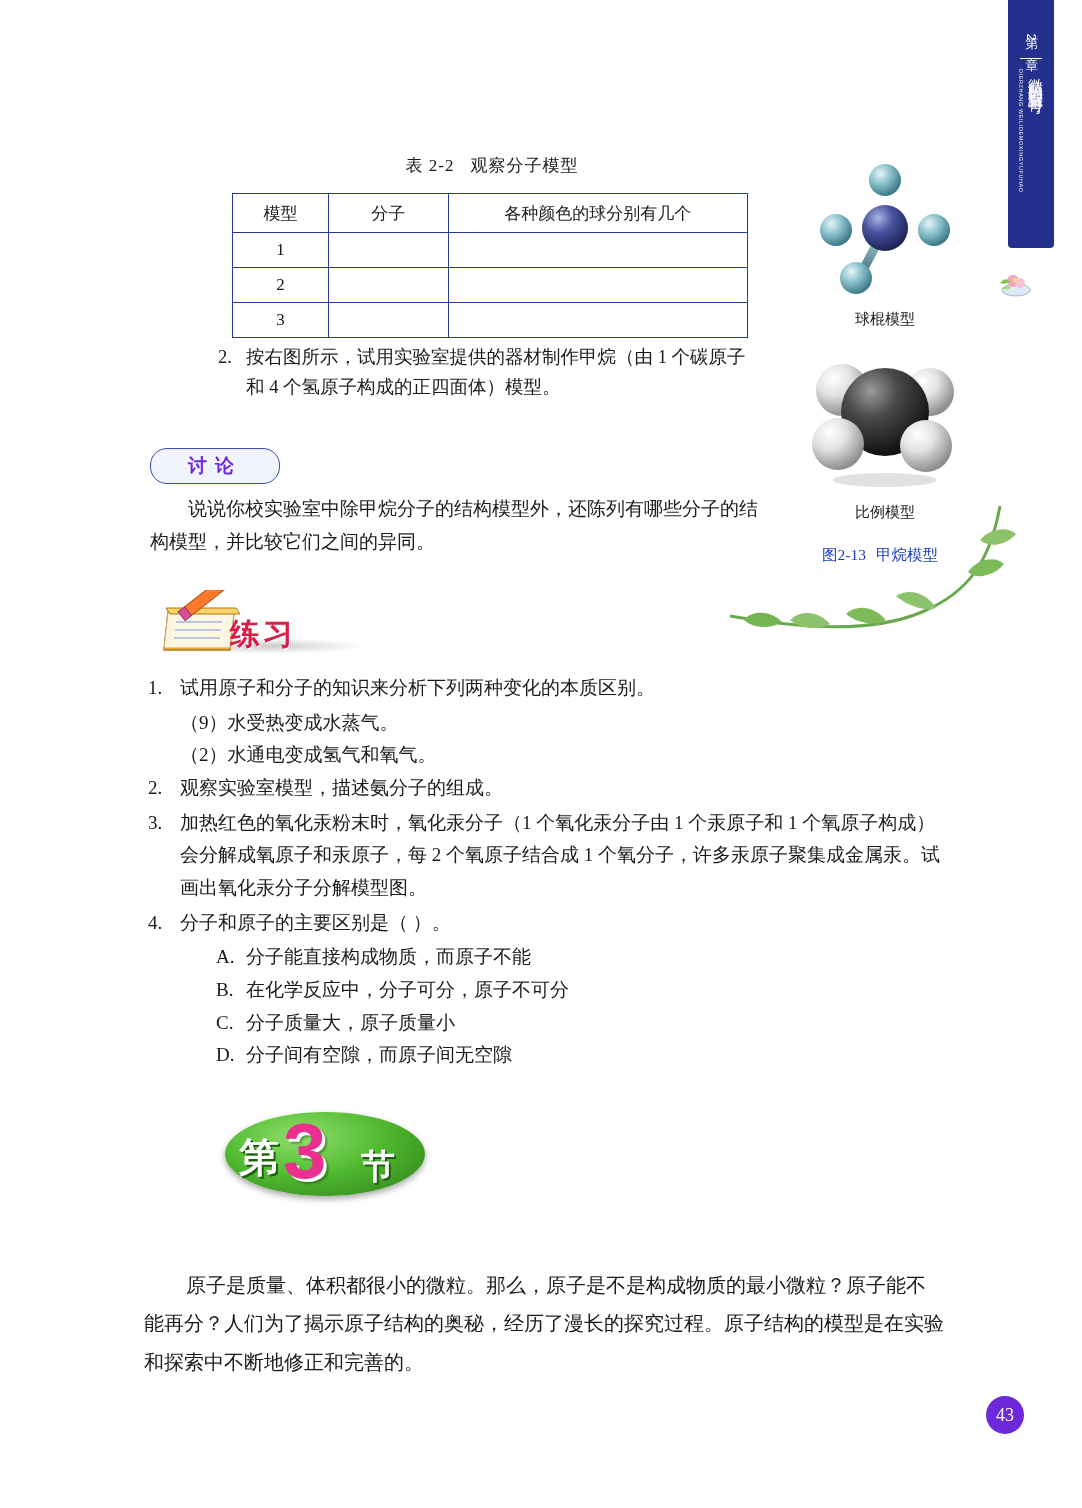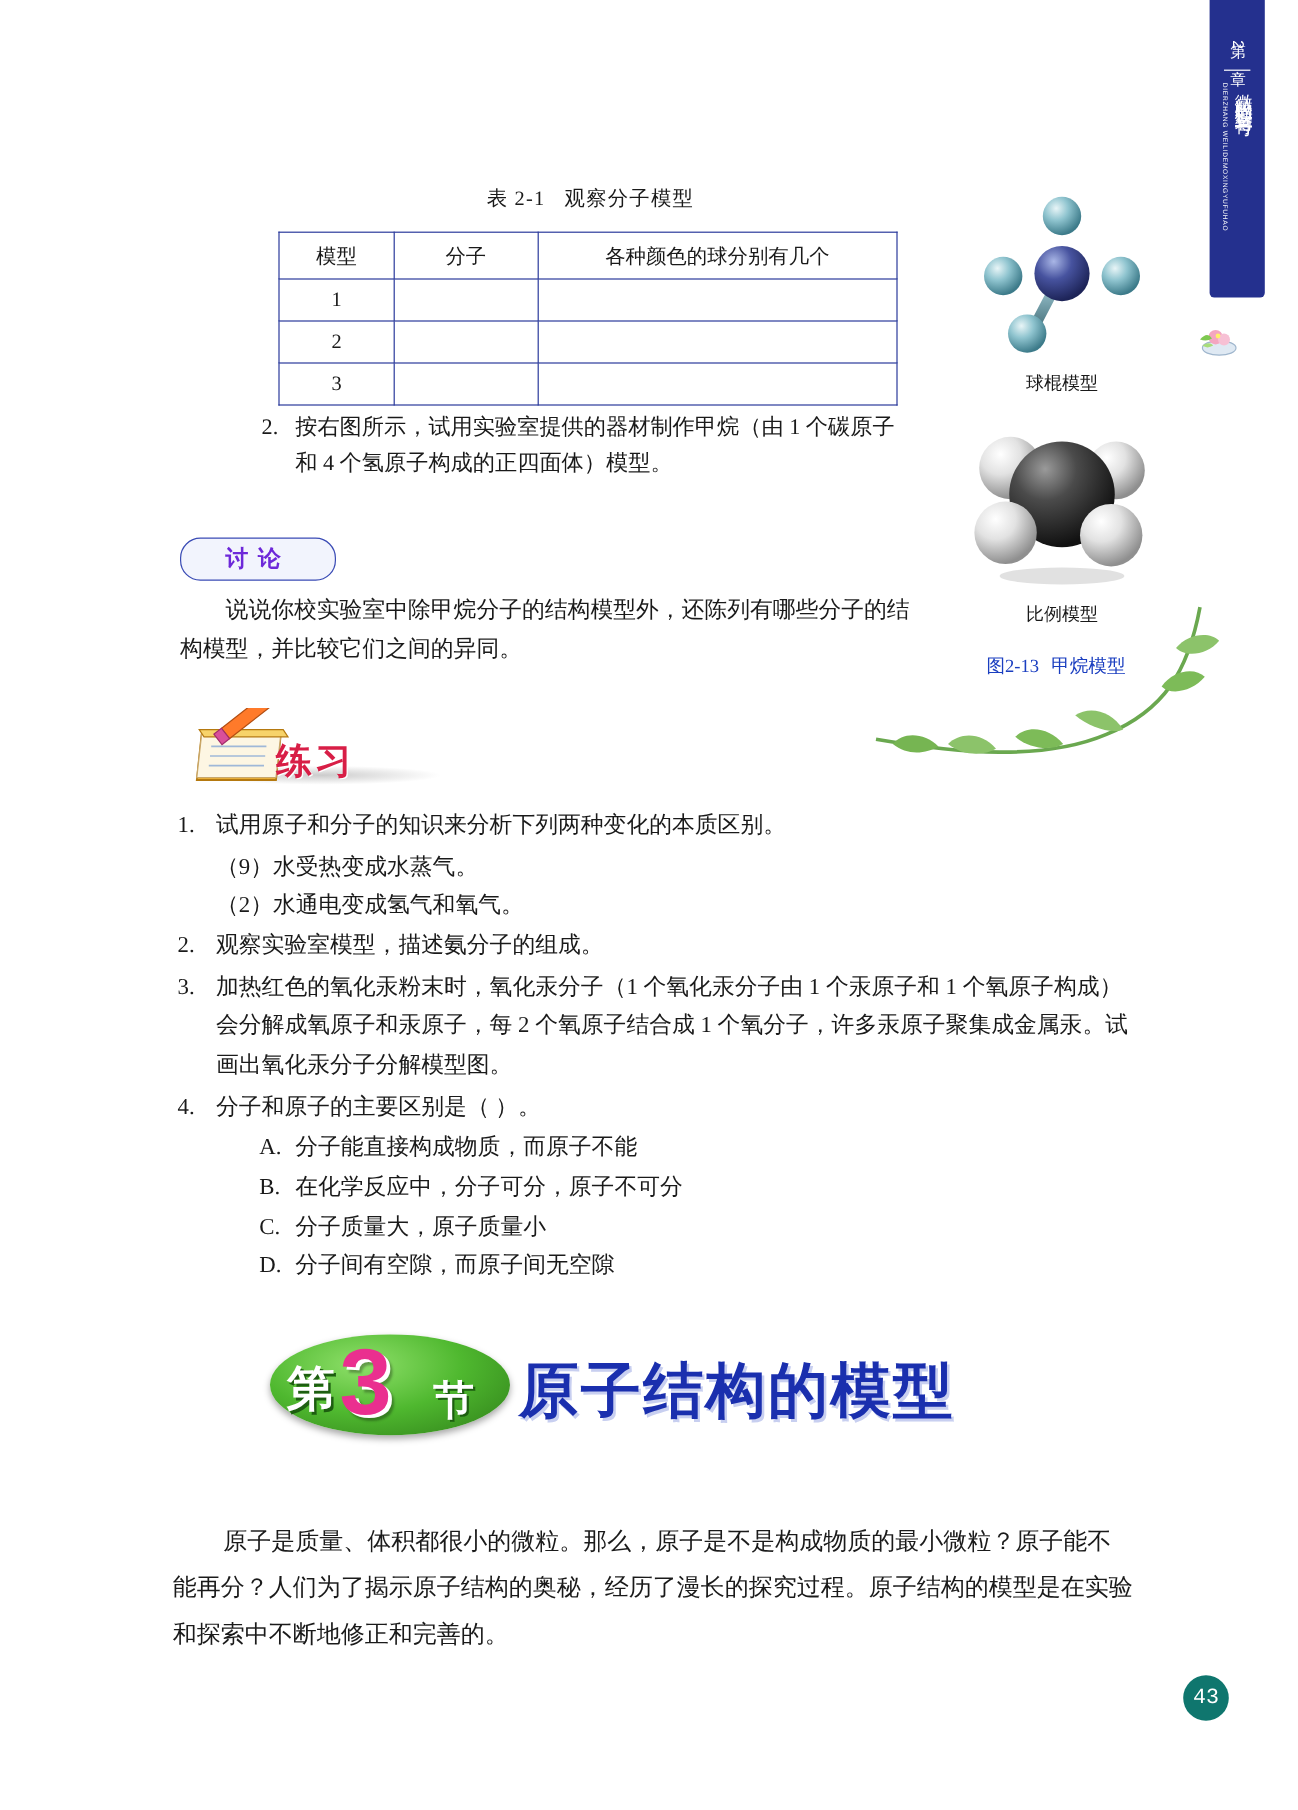--- a/index.html
+++ b/index.html
@@ -298,27 +298,27 @@
   }
 
   
   #page-number {
     position: absolute;
     right: 58px;
     bottom: 74px;
     width: 38px;
     height: 38px;
     border-radius: 50%;
-    background: #0f766e;
+    background: #6d28d9;
     color: #fff;
     display: flex;
     align-items: center;
     justify-content: center;
     font-size: 18px;
-    font-family: Liberation Mono, monospace;
+    font-family: Liberation Serif, serif;
   }
 
   
   #fig-ballstick {
     position: absolute;
     left: 790px;
     top: 150px;
     width: 190px;
     height: 160px;
   }
@@ -382,21 +382,21 @@
   <svg id="flower" viewBox="0 0 40 34">
     <ellipse cx="20" cy="24" rx="14" ry="6" fill="#dfe9f3" stroke="#9fb6cd" stroke-width="1"></ellipse>
     <circle cx="17" cy="15" r="6" fill="#f4a6c0"></circle>
     <circle cx="24" cy="17" r="5" fill="#f7c0d4"></circle>
     <path d="M4 17 Q10 10 14 16 Q10 19 4 17Z" fill="#7ec850"></path>
     <path d="M6 22 Q12 18 15 22 Q10 25 6 22Z" fill="#a8dd7a"></path>
     <circle cx="19" cy="14" r="2" fill="#fff06a"></circle>
   </svg>
 
   <div id="table-caption">
-    <span class="cap-num">表 2-1</span><span>观察分子模型</span>
+    <span class="cap-num">表 2-2</span><span>观察分子模型</span>
   </div>
 
   <table id="obs-table">
     <colgroup>
         <col class="c1">
         <col class="c2">
         <col class="c3">
       </colgroup>
     <thead>
       <tr>
@@ -486,21 +486,20 @@
     <div class="opt">
       <span class="ol">D.</span><span>分子间有空隙，而原子间无空隙</span>
     </div>
   </div>
 
   <div id="section-title">
     <div id="sec-ellipse"></div>
     <div id="sec-di">第</div>
     <div id="sec-num">3</div>
     <div id="sec-jie">节</div>
-    <div id="sec-name">原子结构的模型</div>
   </div>
 
   <div id="closing">原子是质量、体积都很小的微粒。那么，原子是不是构成物质的最小微粒？原子能不能再分？人们为了揭示原子结构的奥秘，经历了漫长的探究过程。原子结构的模型是在实验和探索中不断地修正和完善的。</div>
 
   <svg id="fig-ballstick" viewBox="0 0 190 160">
     <defs>
       <radialGradient id="gH" cx="35%" cy="30%" r="70%">
         <stop offset="0%" stop-color="#e8f5f7"></stop>
         <stop offset="45%" stop-color="#8fc4cf"></stop>
         <stop offset="100%" stop-color="#3d7b8a"></stop>

